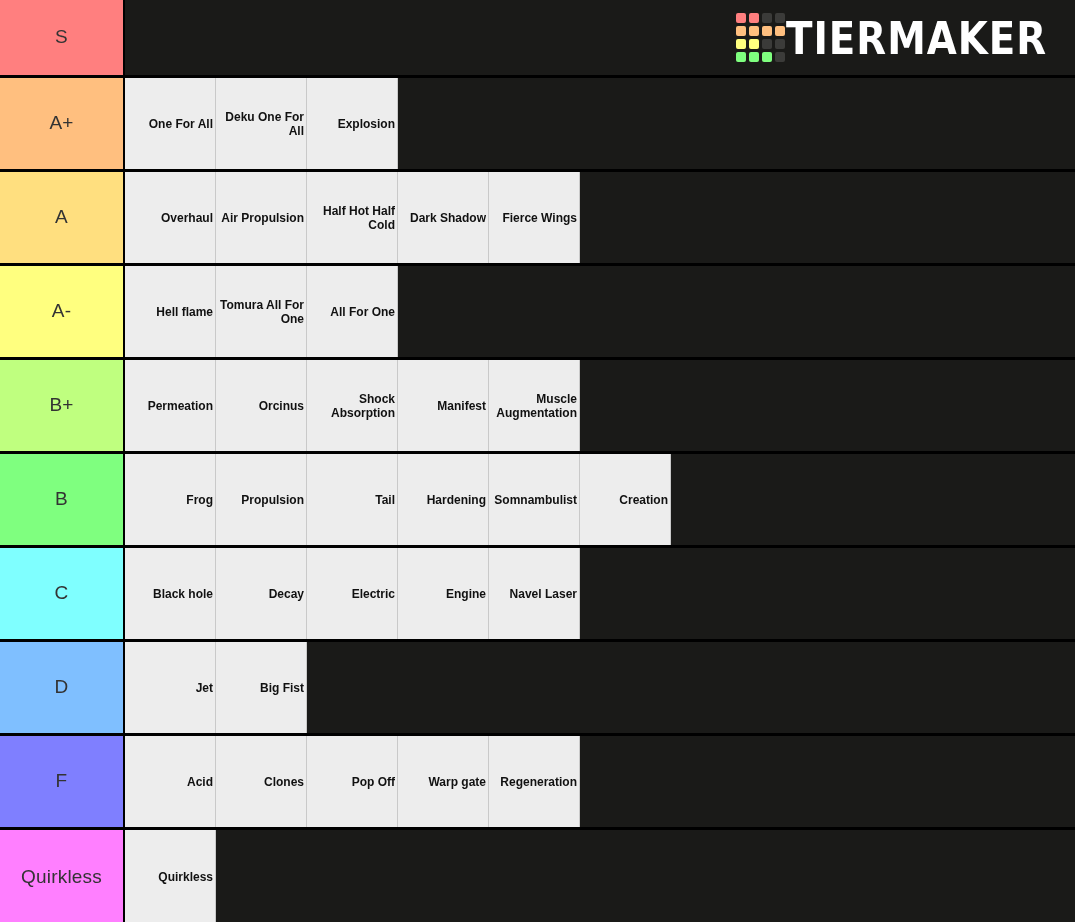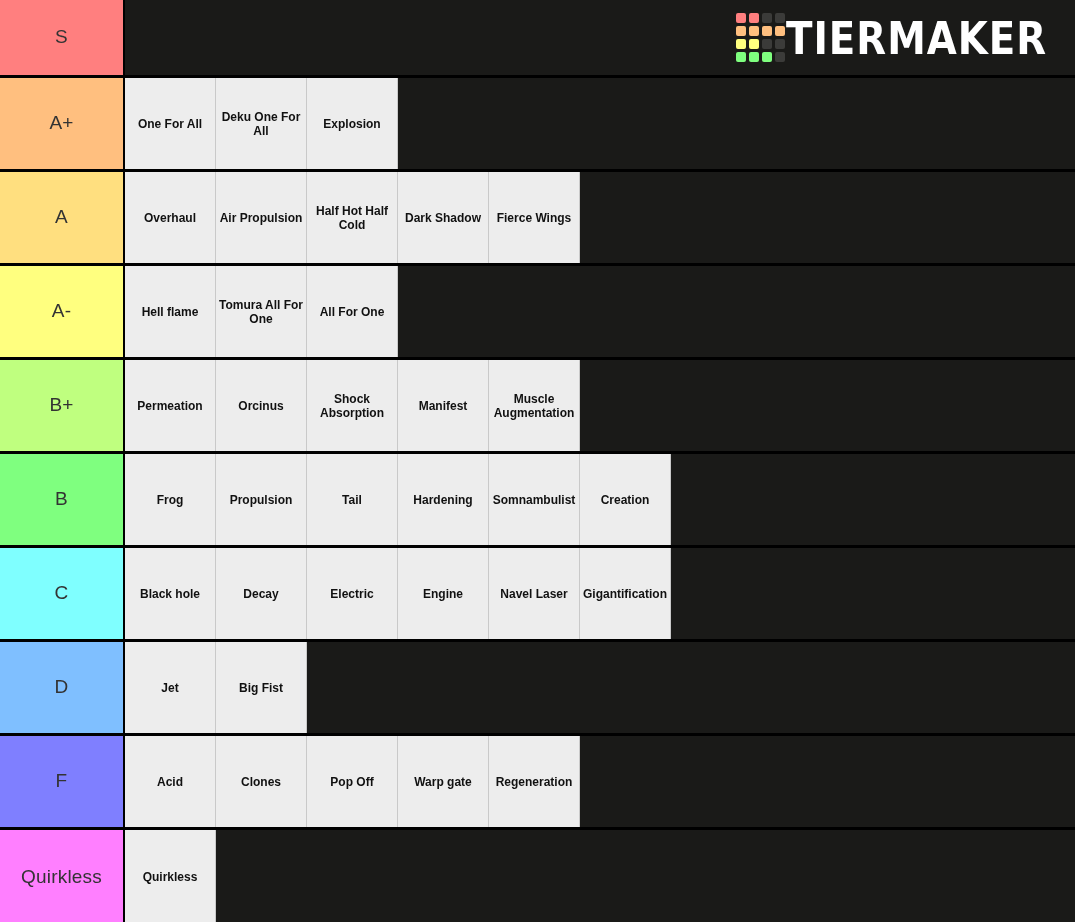--- a/index.html
+++ b/index.html
@@ -120,21 +120,21 @@
     min-width: 91px;
     max-width: 91px;
     background: #ededed;
     color: #111111;
     font-size: 12px;
     font-weight: 700;
     line-height: 14px;
     display: flex;
     align-items: center;
     justify-content: center;
-    text-align: center;
+    text-align: right;
     box-sizing: border-box;
     border-right: 1px solid #c9c9c9;
     overflow: hidden;
     white-space: normal;
     padding: 0 2px;
   }
   .tier-item span {
     display: block;
     width: 100%;
     overflow: hidden;
@@ -289,23 +289,20 @@
           </div>
           <div class="tier-item">
             <span>Electric</span>
           </div>
           <div class="tier-item">
             <span>Engine</span>
           </div>
           <div class="tier-item">
             <span>Navel Laser</span>
           </div>
-          <div class="tier-item">
-            <span>Gigantification</span>
-          </div>
           <div class="row-spacer"></div>
         </div>
       </div>
       <div class="tier-row">
         <div class="tier-label" style="background-color: rgb(127, 191, 255);">D</div>
         <div class="tier-items">
           <div class="tier-item">
             <span>Jet</span>
           </div>
           <div class="tier-item">

